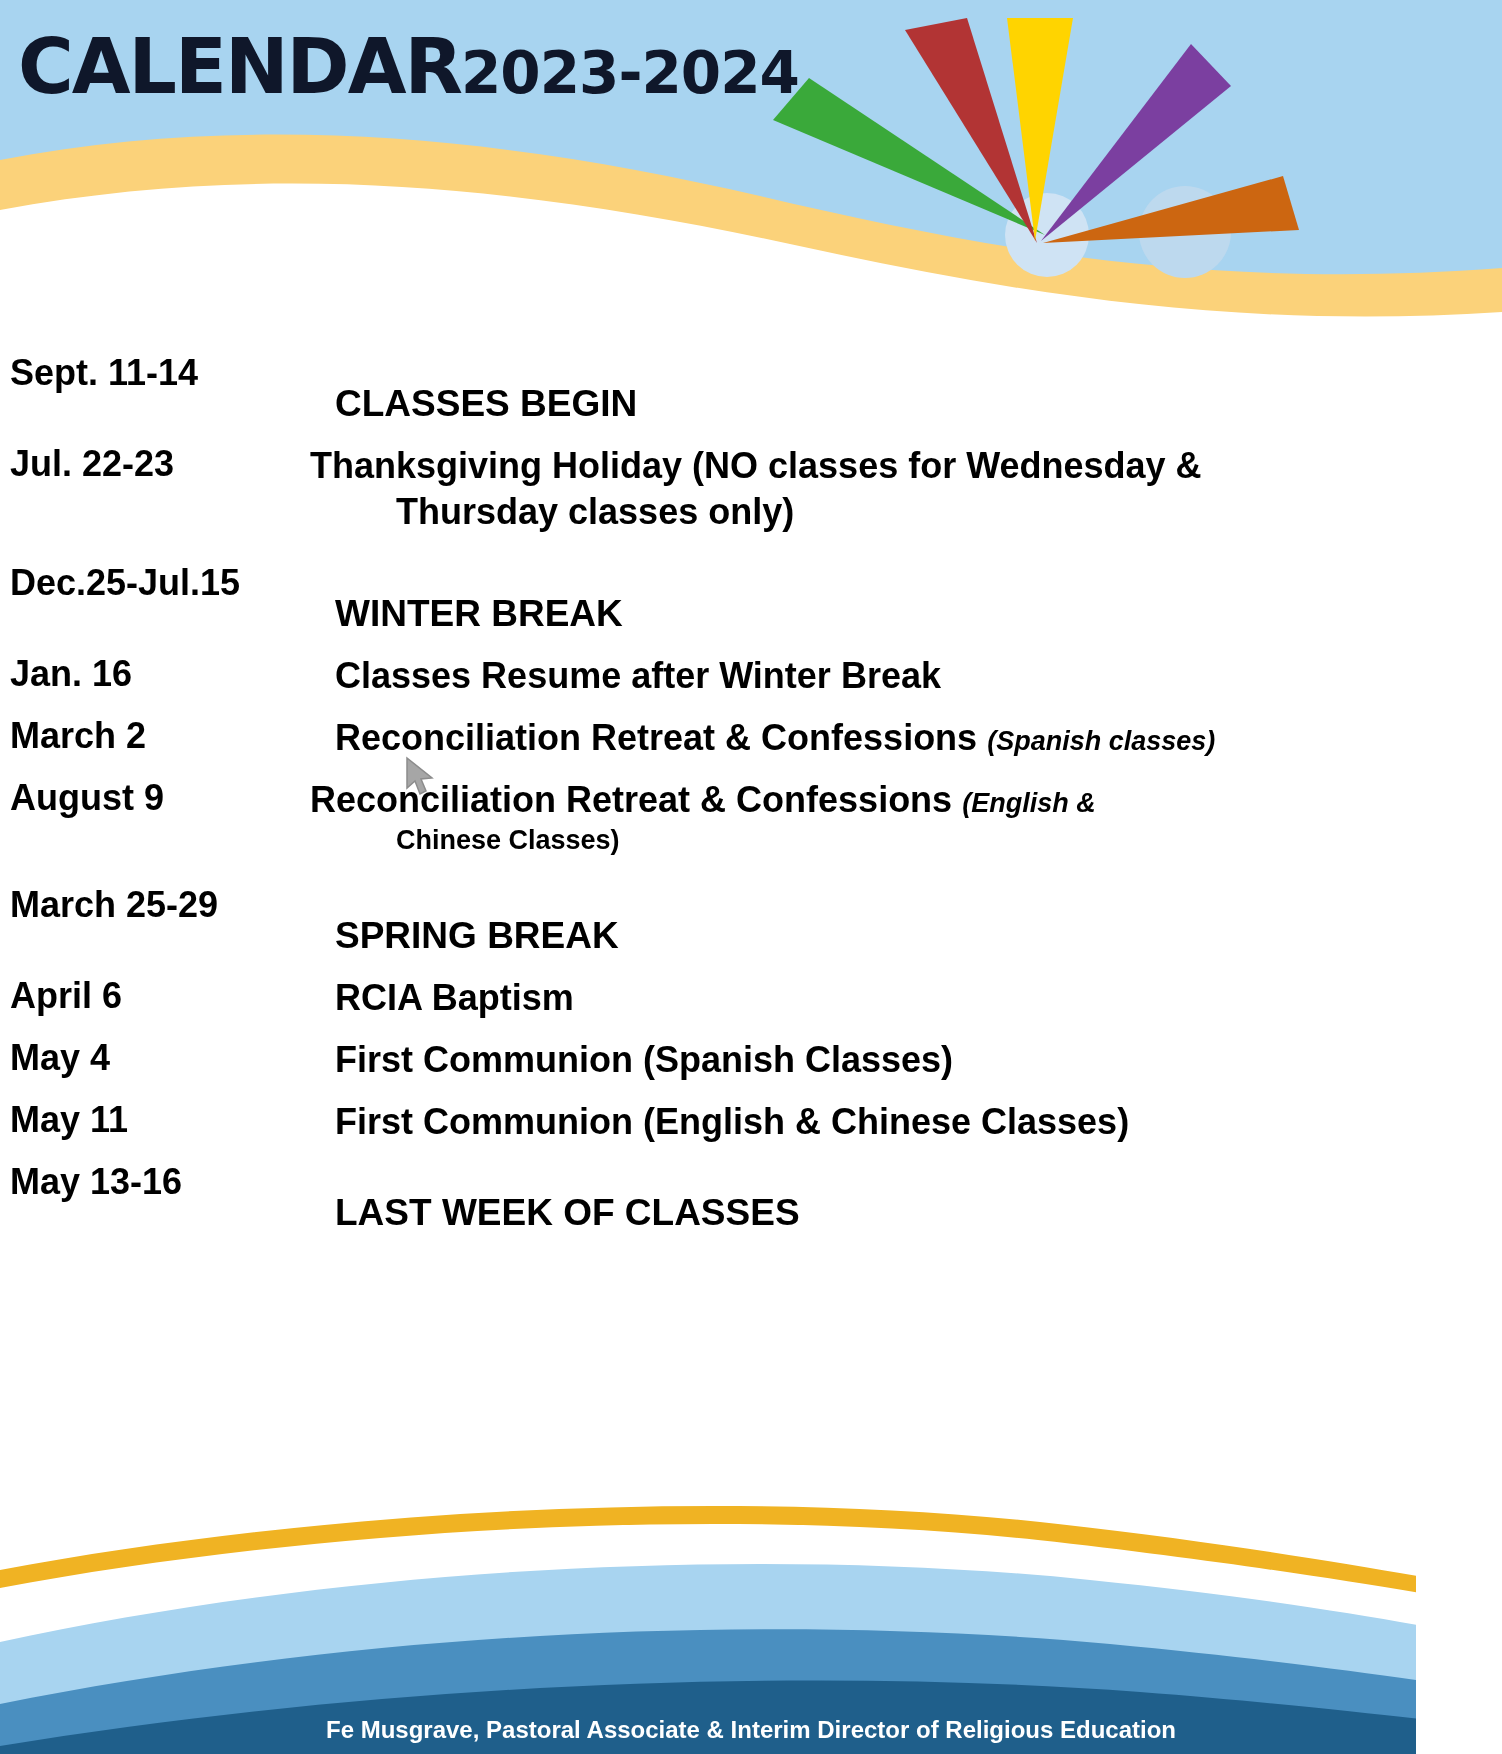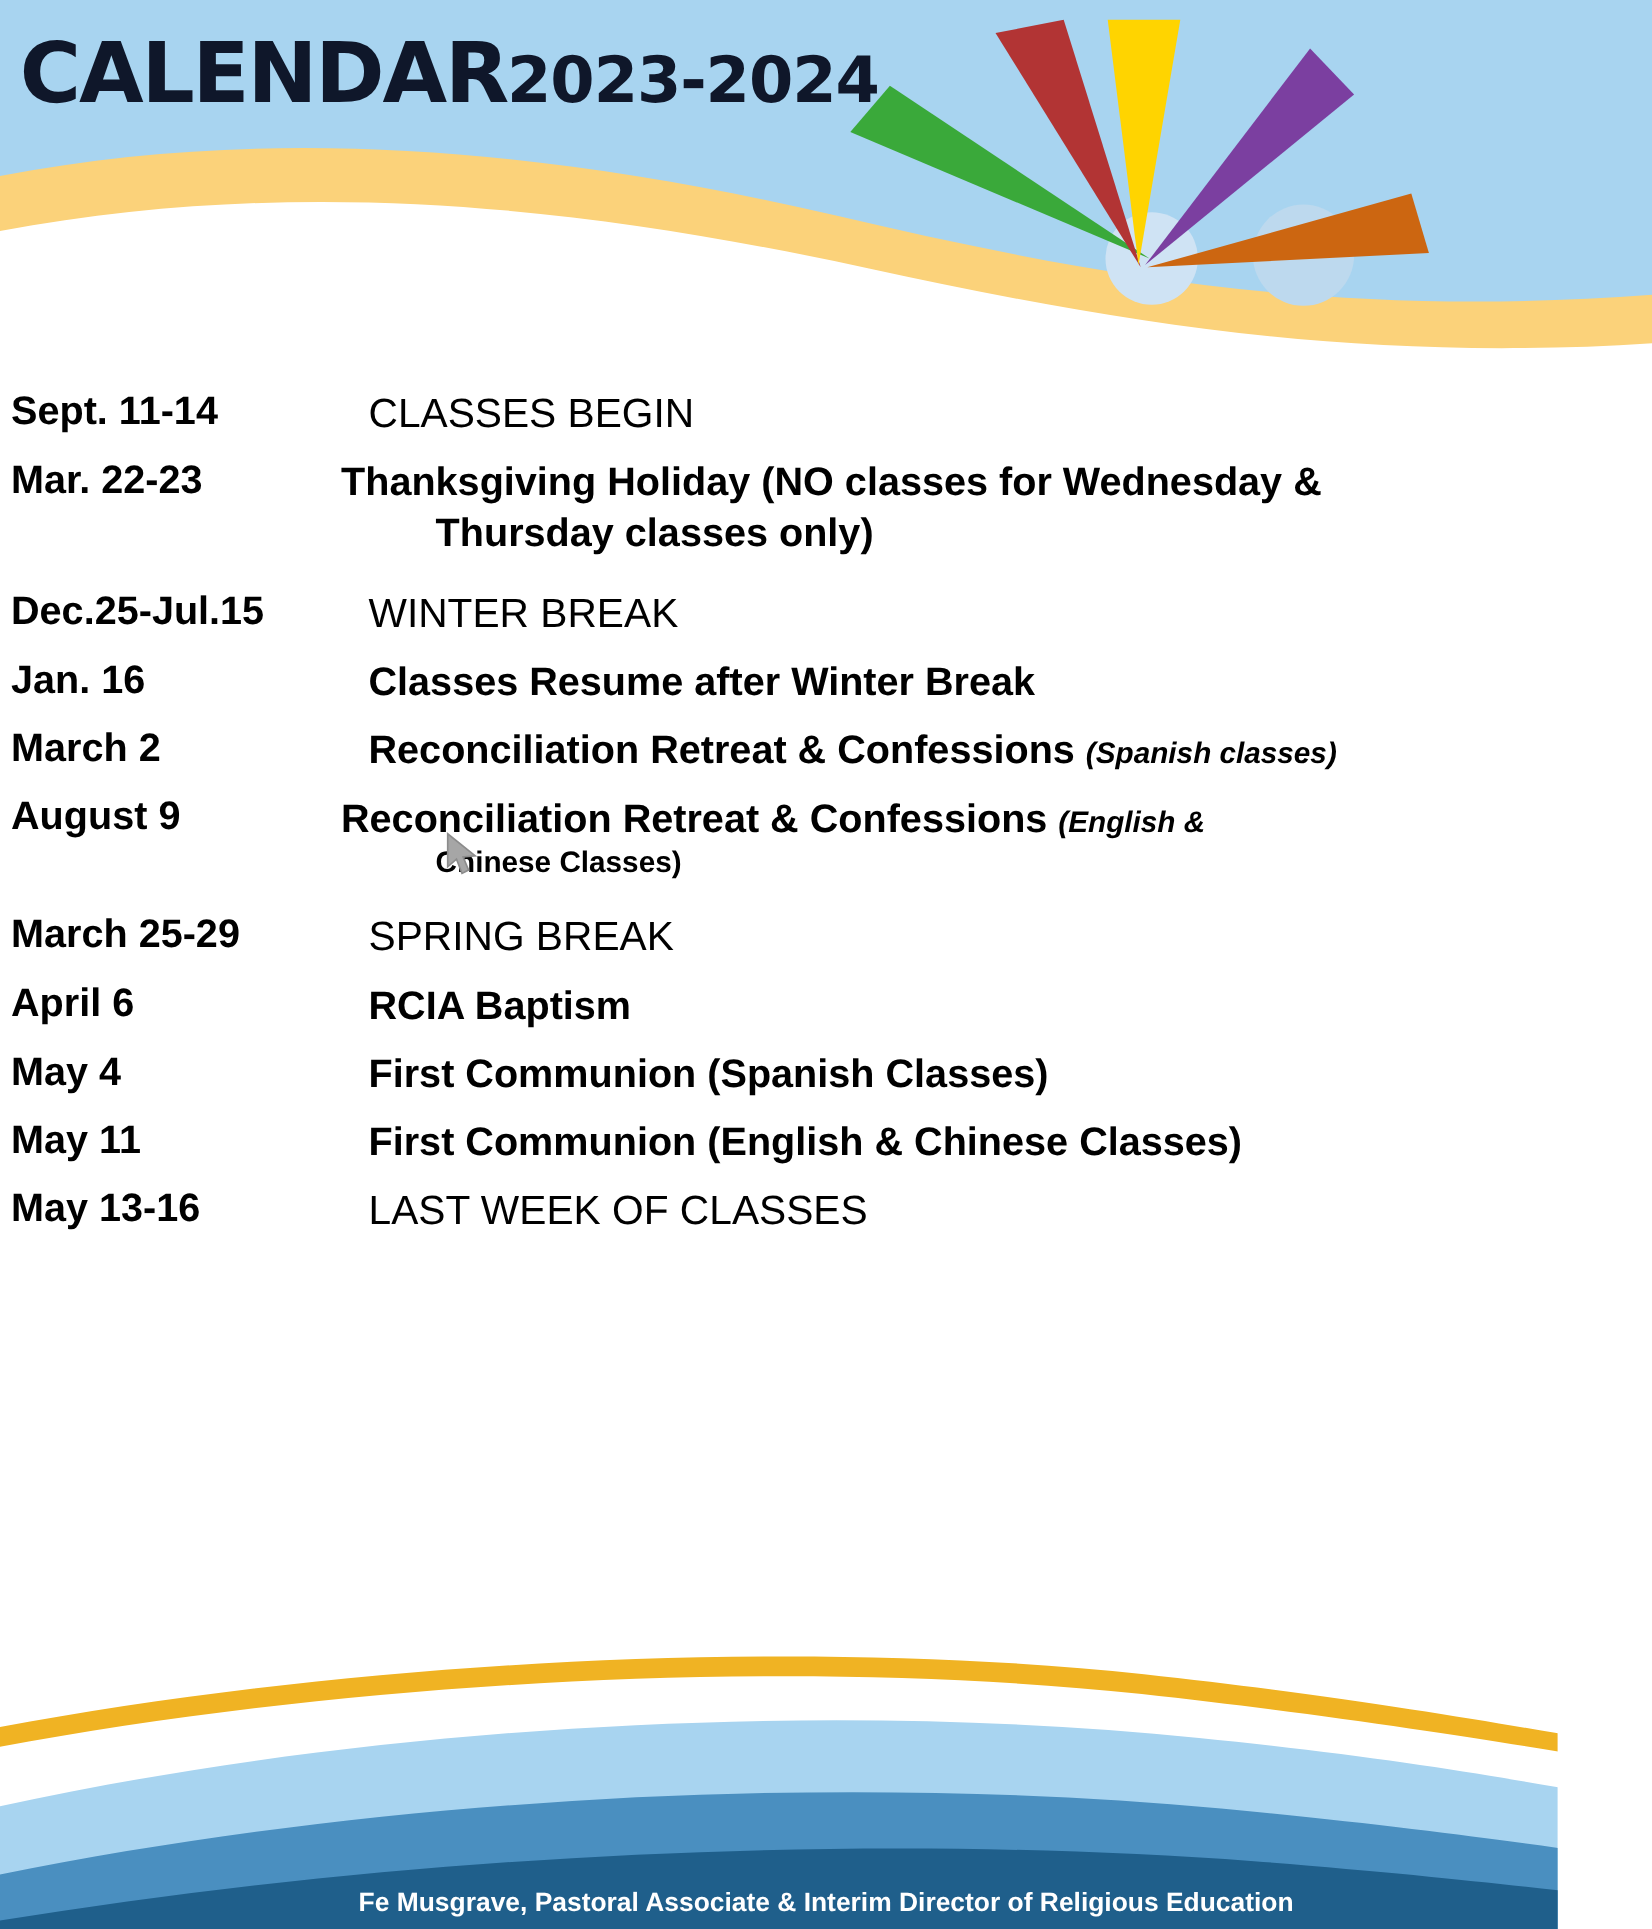--- a/index.html
+++ b/index.html
@@ -83,22 +83,23 @@
   }
   .desc {
     flex: 1 1 auto;
     font-size: 36px;
     font-weight: bold;
     color: #000000;
     line-height: 1.28;
     padding-right: 14px;
   }
   .desc.caps {
-    font-weight: normal;
+    font-weight: bold;
     font-size: 37px;
+    margin-top: 28px;
   }
   .desc .sub {
     font-size: 27px;
     font-weight: bold;
     font-style: italic;
   }
   .desc .line2 {
     display: block;
     padding-left: 86px;
   }
@@ -182,21 +183,21 @@
     <span class="big">CALENDAR</span><span class="small">2023-2024</span>
   </div>
 </div>
 
 <div id="list">
     <div class="row tight">
       <div class="date">Sept. 11-14</div>
       <div class="desc caps"><span>CLASSES BEGIN</span></div>
     </div>
     <div class="row">
-      <div class="date">Mar. 22-23</div>
+      <div class="date">Jul. 22-23</div>
       <div class="desc"><span>Thanksgiving Holiday (NO classes for Wednesday &amp;</span><span class="line2">Thursday classes only)</span></div>
     </div>
     <div class="row tight">
       <div class="date">Dec.25-Jul.15</div>
       <div class="desc caps"><span>WINTER BREAK</span></div>
     </div>
     <div class="row tight">
       <div class="date">Jan. 16</div>
       <div class="desc"><span>Classes Resume after Winter Break</span></div>
     </div>

